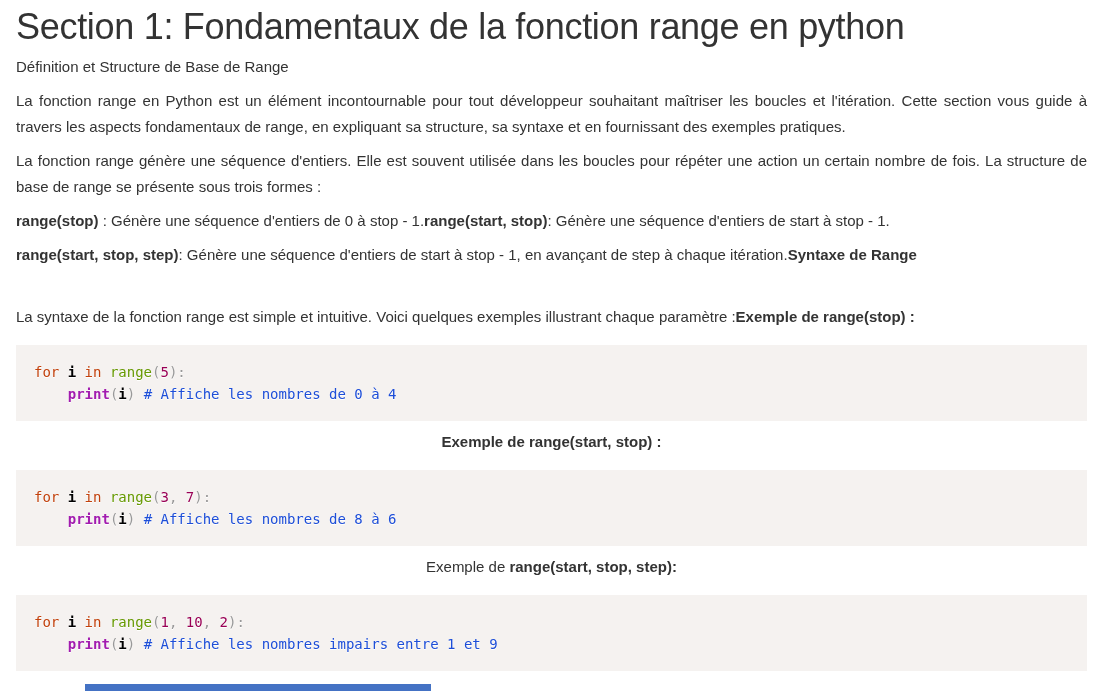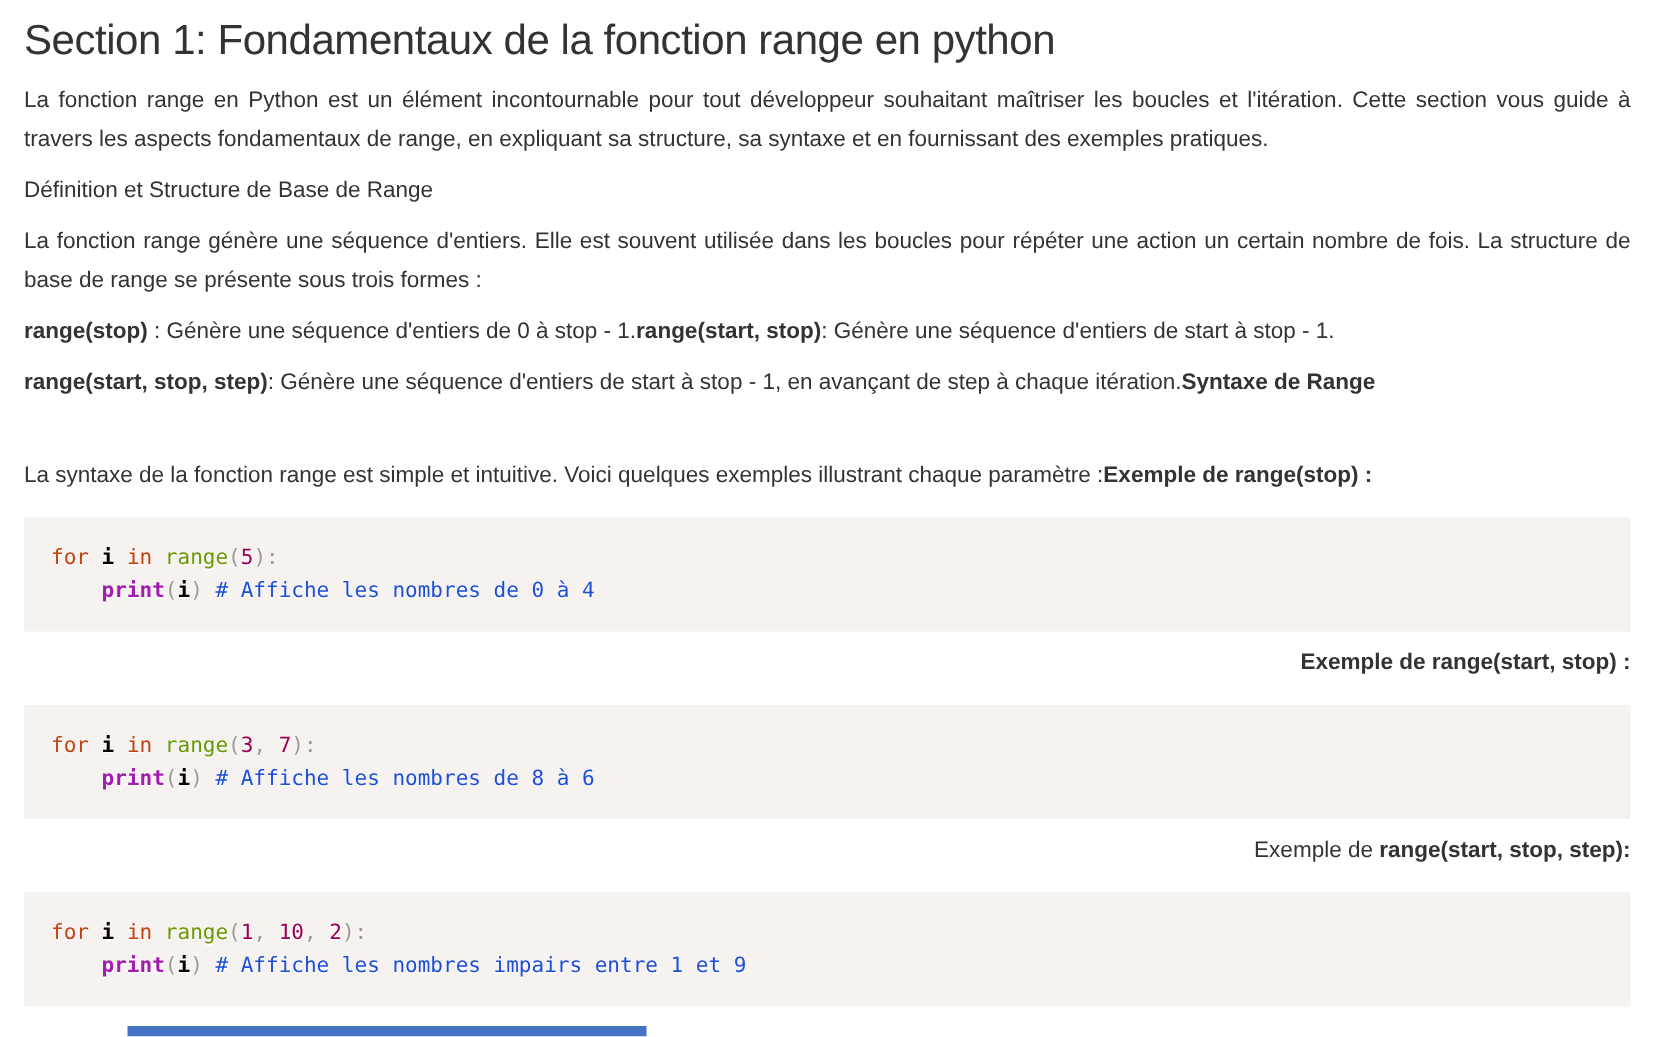--- a/index.html
+++ b/index.html
@@ -6,35 +6,35 @@
   body {
     width: 1111px; height: 691px;
     background: #ffffff;
     overflow: hidden;
     position: relative;
     font-family: "Liberation Sans", sans-serif;
     color: #333333;
   }
   .page { padding: 8px 24px 0 16px; }
   h1 {
-    font-size: 28px;
+    font-size: 36px;
     font-weight: 400;
     line-height: 38px;
     margin: 0;
     color: #333333;
     letter-spacing: -0.3px;
   }
   p.body-text {
     font-size: 15px;
     line-height: 26px;
     margin: 8px 0 0 0;
     text-align: justify;
   }
   p.spaced { margin-top: 36px; }
-  p.example-heading { text-align: right; }
+  p.example-heading { text-align: center; }
   pre.code-block {
     background: #f5f2f0;
     margin: 15px 0 0 0;
     padding: 16px 18px;
     font-family: "DejaVu Sans Mono", monospace;
     font-size: 14px;
     line-height: 22px;
     color: #000000;
     text-shadow: 0 1px #ffffff;
     white-space: pre;
@@ -58,23 +58,23 @@
     background: #4472c4;
   }
 </style>
 </head>
 <body>
 
 <div class="page">
 
   <h1>Section 1: Fondamentaux de la fonction range en python</h1>
 
+  <p class="body-text"><span>Définition et Structure de Base de Range</span></p>
+
   <p class="body-text"><span>La fonction range en Python est un élément incontournable pour tout développeur souhaitant maîtriser les boucles et l'itération. Cette section vous guide à travers les aspects fondamentaux de range, en expliquant sa structure, sa syntaxe et en fournissant des exemples pratiques.</span></p>
-
-  <p class="body-text"><span>Définition et Structure de Base de Range</span></p>
 
   <p class="body-text"><span>La fonction range génère une séquence d'entiers. Elle est souvent utilisée dans les boucles pour répéter une action un certain nombre de fois. La structure de base de range se présente sous trois formes :</span></p>
 
   <p class="body-text"><strong>range(stop)</strong><span> : Génère une séquence d'entiers de 0 à stop - 1.</span><strong>range(start, stop)</strong><span>: Génère une séquence d'entiers de start à stop - 1.</span></p>
 
   <p class="body-text"><strong>range(start, stop, step)</strong><span>: Génère une séquence d'entiers de start à stop - 1, en avançant de step à chaque itération.</span><strong>Syntaxe de Range</strong></p>
 
   <p class="body-text spaced"><span>La syntaxe de la fonction range est simple et intuitive. Voici quelques exemples illustrant chaque paramètre :</span><strong>Exemple de range(stop) :</strong></p>
 
   <pre class="code-block"><code><span class="tok-keyword">for</span><span class="tok-plain"> </span><span class="tok-var">i</span><span class="tok-plain"> </span><span class="tok-keyword">in</span><span class="tok-plain"> </span><span class="tok-builtin">range</span><span class="tok-punct">(</span><span class="tok-number">5</span><span class="tok-punct">):</span>

